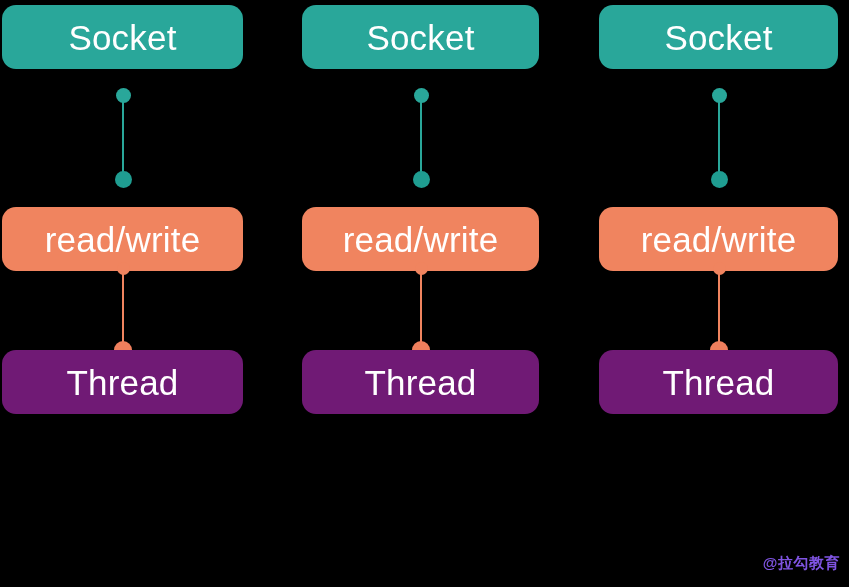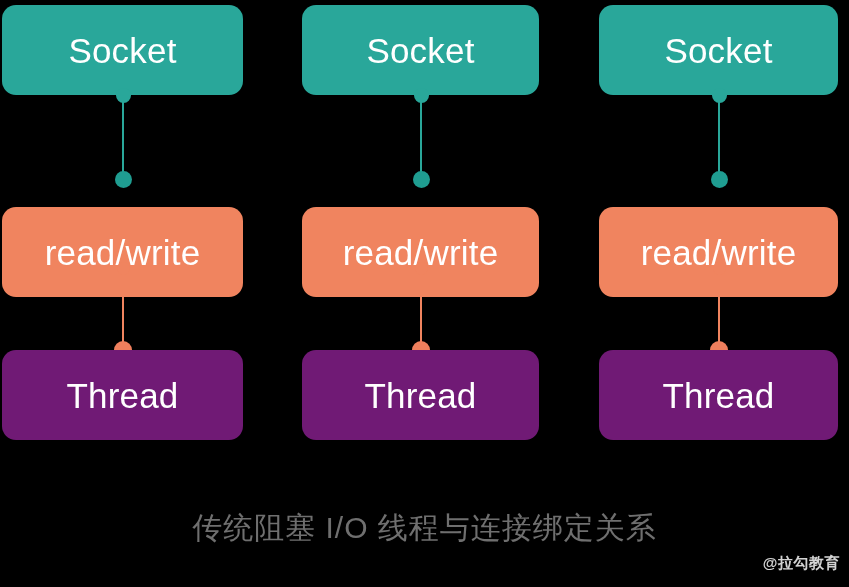--- a/index.html
+++ b/index.html
@@ -19,21 +19,21 @@
   #diagram-canvas {
     position: absolute;
     left: 0; top: 0;
     width: 849px;
     height: 587px;
   }
 
   
   .node-box {
     position: absolute;
-    height: 90px;
+    height: 64px;
     border-radius: 14px;
     display: flex;
     align-items: center;
     justify-content: center;
     box-sizing: border-box;
   }
   .node-label {
     color: #ffffff;
     font-size: 35px;
     font-weight: 400;
@@ -92,21 +92,21 @@
     color: #6f6f6f;
     font-size: 30px;
     line-height: 44px;
     letter-spacing: 1px;
     white-space: nowrap;
   }
   #watermark {
     position: absolute;
     right: 9px;
     bottom: 17px;
-    color: #e5e5e5;
+    color: #8b5cf6;
     font-size: 15px;
     line-height: 1;
     letter-spacing: 0.5px;
     font-weight: 700;
     opacity: 0.92;
     white-space: nowrap;
   }
 </style>
 </head>
 <body>
@@ -178,16 +178,15 @@
   <div class="connector conn-orange" style="left:718px;">
     <div class="connector-nub"></div>
     <div class="connector-line"></div>
     <div class="connector-dot"></div>
   </div>
 
   <div class="node-box row-thread col-2">
     <span class="node-label">Thread</span>
   </div>
 
-  <div id="caption">传统阻塞 I/O 线程与连接绑定关系</div>
   <div id="watermark">@拉勾教育</div>
 
 </div>
 
 </body></html>

